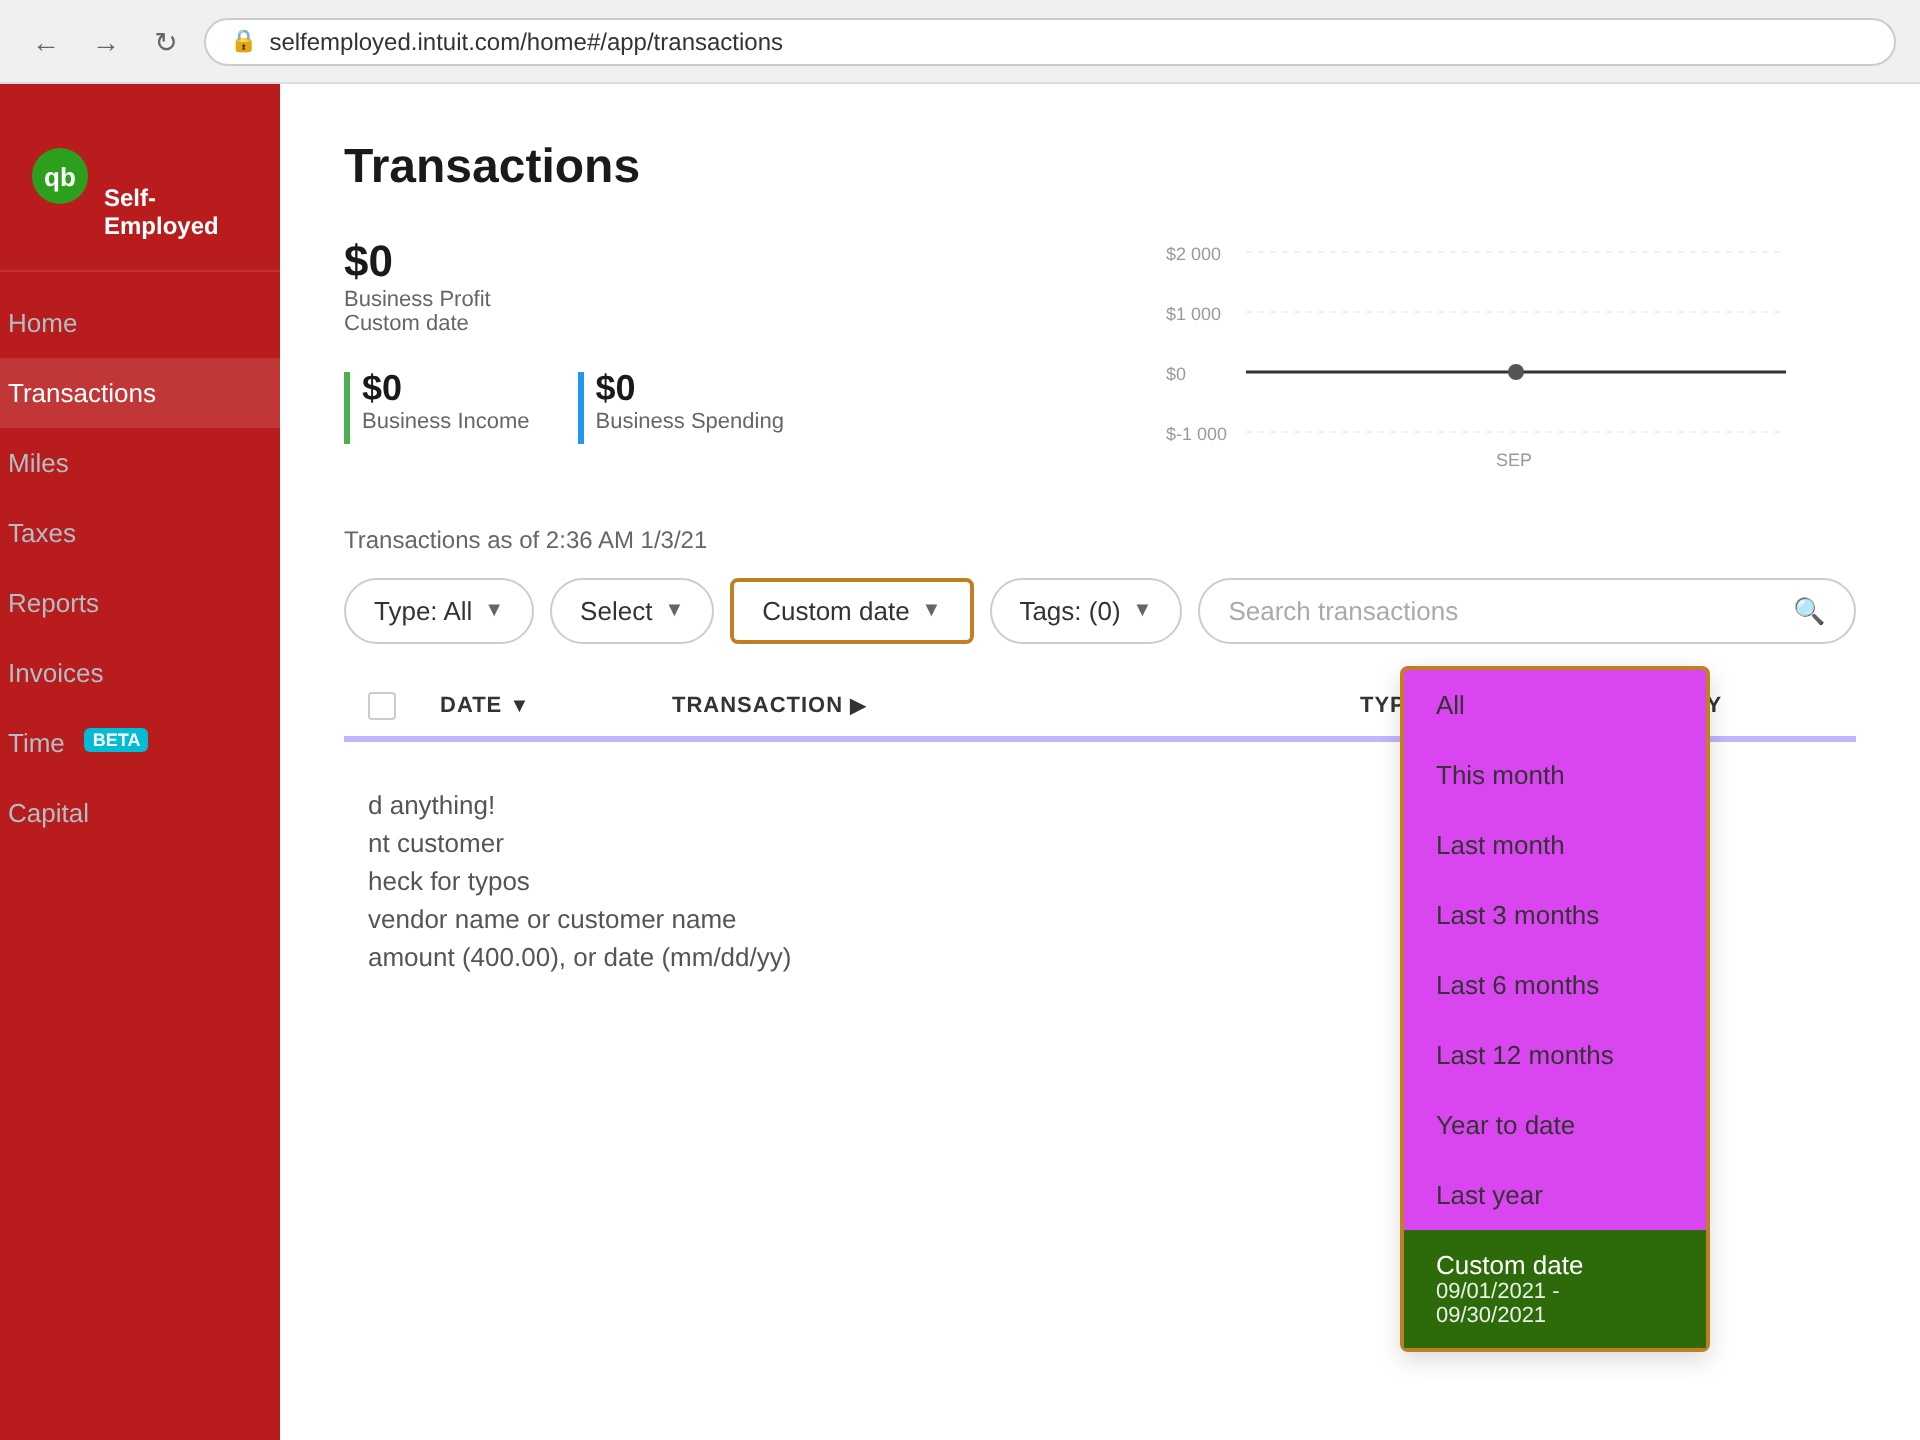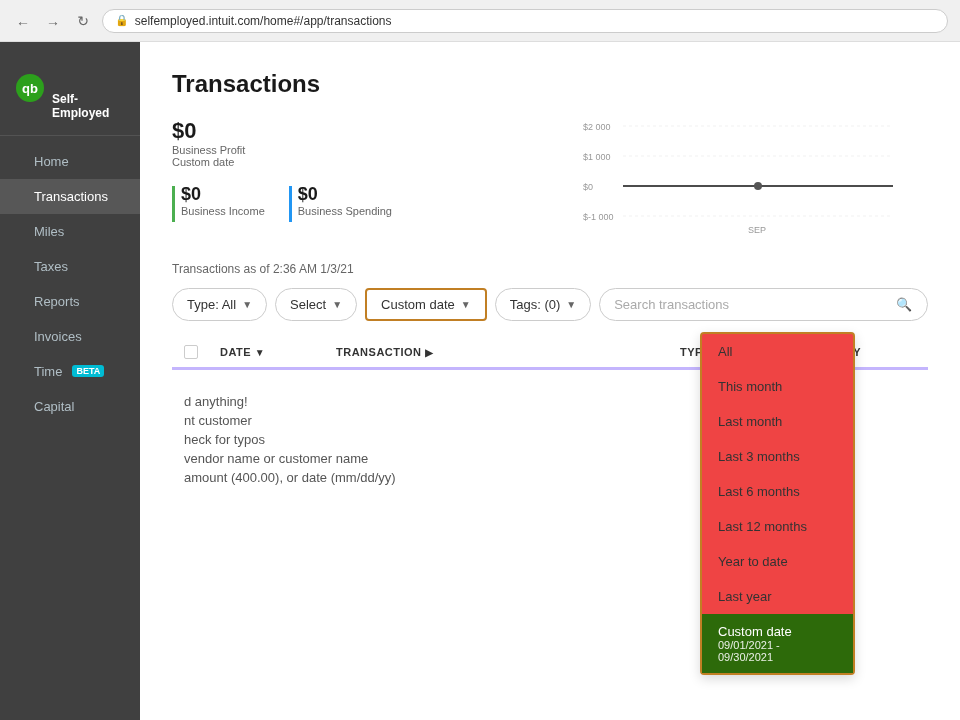--- a/index.html
+++ b/index.html
@@ -40,21 +40,21 @@
     
     .app-container {
       display: flex;
       flex: 1;
       overflow: hidden;
     }
 
     
     .sidebar {
       width: 140px;
-      background: #404040;
+      background: #b91c1c;
       color: white;
       flex-shrink: 0;
       display: flex;
       flex-direction: column;
     }
     .sidebar-logo {
       padding: 14px 16px;
       display: flex;
       align-items: center;
       gap: 8px;
@@ -64,26 +64,26 @@
       width: 28px; height: 28px;
       background: #2ca01c;
       border-radius: 50%;
       display: flex; align-items: center; justify-content: center;
       color: white; font-weight: bold; font-size: 13px;
       flex-shrink: 0;
     }
     .sidebar-brand { font-size: 12px; font-weight: 700; color: white; line-height: 1.2; margin-top: 36px; }
     .sidebar-nav { padding: 8px 0; flex: 1; }
     .sidebar-item {
-      padding: 10px 34px;
+      padding: 10px 4px;
       font-size: 13px;
       color: #b0bec5;
       cursor: pointer;
       display: flex;
-      align-items: center;
+      align-items: flex-start;
       gap: 8px;
     }
     .sidebar-item.active { background: rgba(255,255,255,0.12); color: white; }
     .beta-badge {
       background: #00bcd4;
       color: white;
       font-size: 9px;
       padding: 1px 4px;
       border-radius: 3px;
       font-weight: bold;
@@ -197,21 +197,21 @@
       gap: 8px;
       flex: 1;
     }
 
     
     .date-dropdown-menu {
       position: absolute;
       top: 44px;
       left: 528px;
       width: 155px;
-      background: #ef4444;
+      background: #d946ef;
       border: 2px solid #c17f24;
       border-radius: 4px;
       z-index: 100;
       box-shadow: 0 4px 12px rgba(0,0,0,0.15);
     }
     .date-dropdown-item {
       padding: 10px 16px;
       font-size: 13px;
       color: #333;
       cursor: pointer;

